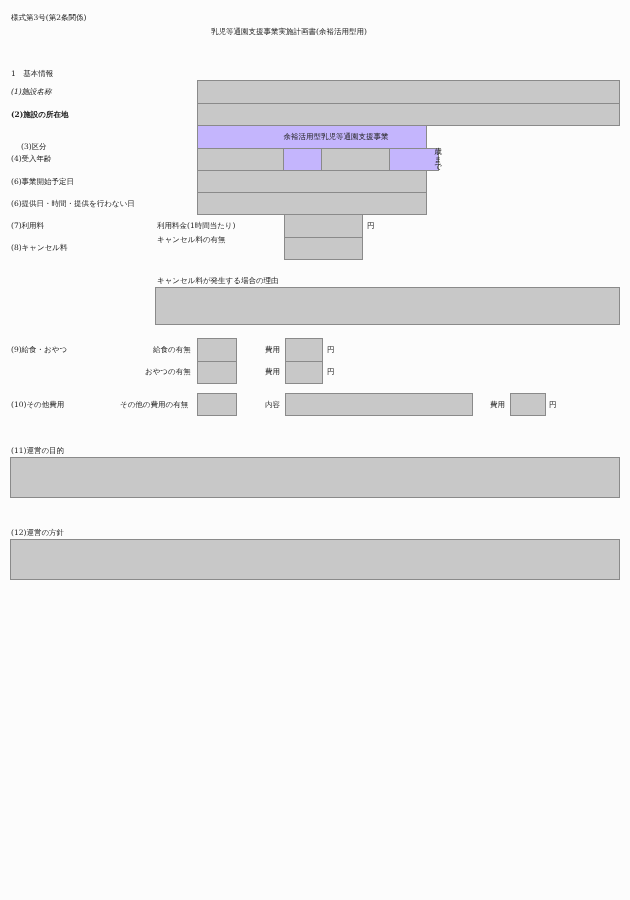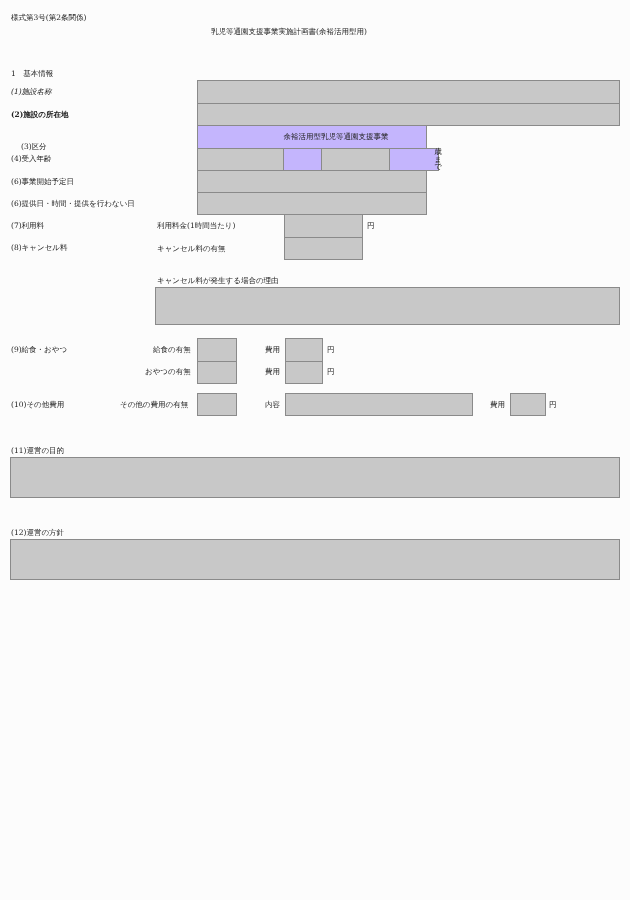--- a/index.html
+++ b/index.html
@@ -49,21 +49,21 @@
 
 <div class="lbl" style="left:11px;top:200px;">(6)提供日・時間・提供を行わない日</div>
 <input class="field" style="left: 197px; top: 192px; width: 230px; height: 23px;" value="">
 
 <div class="lbl" style="left:11px;top:222px;">(7)利用料</div>
 <div class="lbl" style="left:157px;top:222px;">利用料金(1時間当たり)</div>
 <input class="field" style="left: 284px; top: 214px; width: 79px; height: 24px;" value="">
 <div class="lbl" style="left:367px;top:222px;">円</div>
 
 <div class="lbl" style="left:11px;top:244px;">(8)キャンセル料</div>
-<div class="lbl" style="left:157px;top:245px;">キャンセル料の有無</div>
+<div class="lbl" style="left:157px;top:236px;">キャンセル料の有無</div>
 <input class="field" style="left: 284px; top: 237px; width: 79px; height: 23px;" value="">
 
 <div class="lbl" style="left:157px;top:277px;">キャンセル料が発生する場合の理由</div>
 <textarea class="field" style="left: 155px; top: 287px; width: 465px; height: 38px;"></textarea>
 
 <div class="lbl" style="left:11px;top:346px;">(9)給食・おやつ</div>
 <div class="lbl" style="left:153px;top:346px;">給食の有無</div>
 <input class="field" style="left: 197px; top: 338px; width: 40px; height: 24px;" value="">
 <div class="lbl" style="left:265px;top:346px;">費用</div>
 <input class="field" style="left: 285px; top: 338px; width: 38px; height: 24px;" value="">

